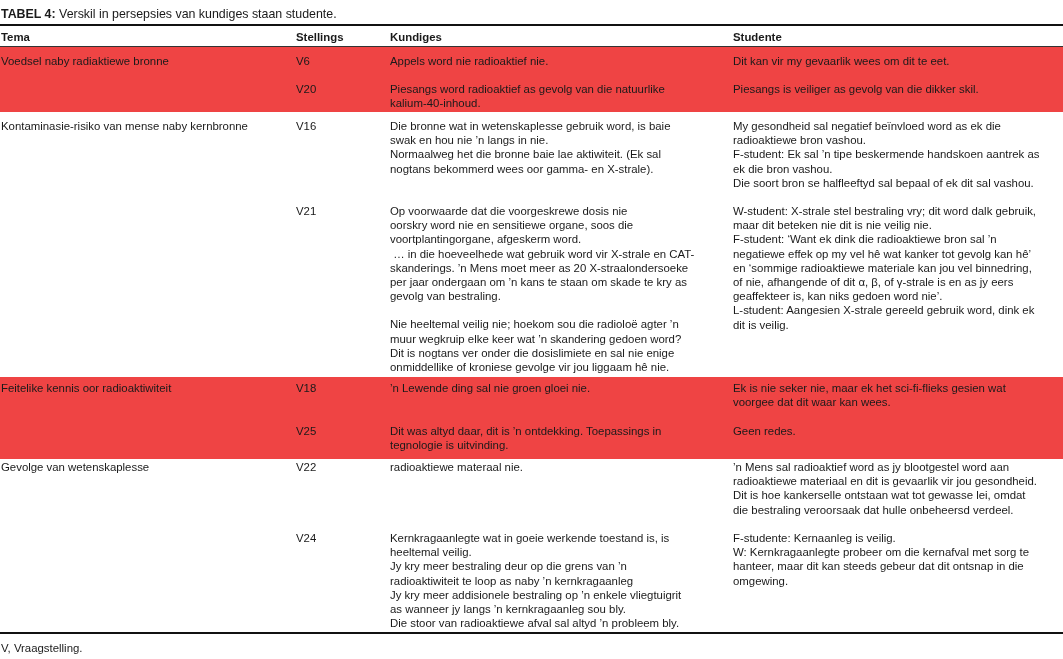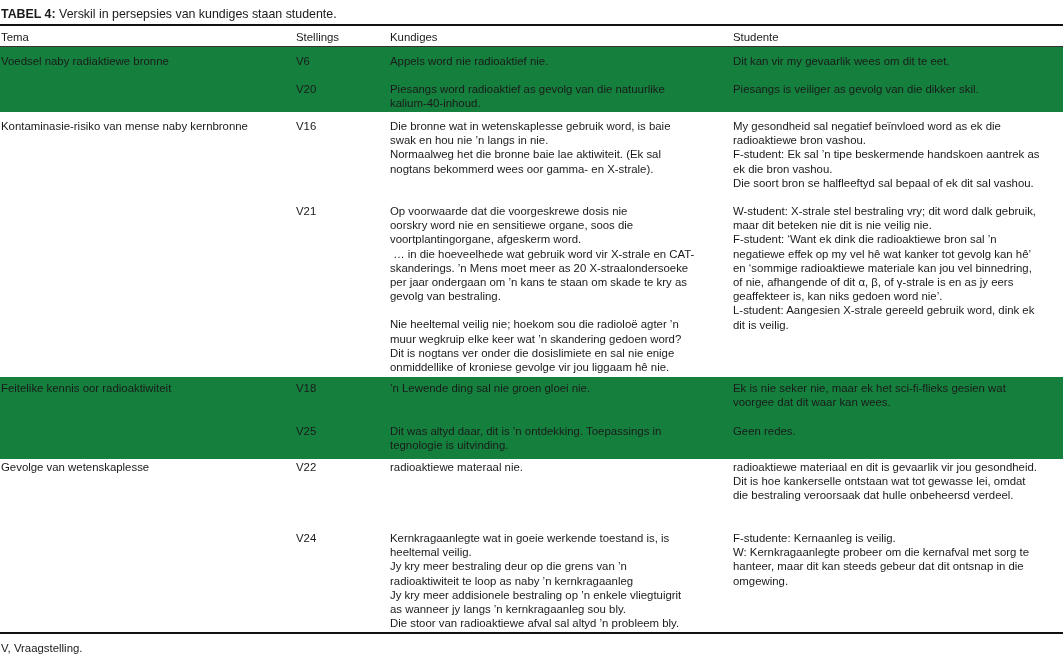--- a/index.html
+++ b/index.html
@@ -5,23 +5,23 @@
   html, body { margin: 0; padding: 0; background: #ffffff; }
   body {
     width: 1063px; height: 659px; overflow: hidden; position: relative;
     font-family: "Liberation Sans", sans-serif; font-size: 11.4px; color: #1a1a1a;
   }
   .caption { position: absolute; left: 1px; top: 6px; font-size: 12.4px; line-height: 16px; white-space: nowrap; }
   .caption b { font-weight: bold; }
   .rule-top { position: absolute; left: 0; width: 1063px; top: 24px; height: 2px; background: #111; }
   .header { position: absolute; left: 0; width: 1063px; top: 26px; height: 20px; }
   .rule-head { position: absolute; left: 0; width: 1063px; top: 46px; height: 1px; background: #333; }
-  .hcell { position: absolute; top: 4px; font-weight: normal; line-height: 14px; white-space: nowrap; text-align: center; }
+  .hcell { position: absolute; top: 4px; font-weight: bold; line-height: 14px; white-space: nowrap; text-align: center; }
   .group { position: absolute; left: 0; width: 1063px; }
-  .group.shaded { background: #15803d; }
+  .group.shaded { background: #ef4444; }
   .cell { position: absolute; line-height: 14.2px; }
   .tema { left: 1px; white-space: nowrap; }
   .stel { left: 296px; white-space: nowrap; }
   .kund { left: 390px; width: 330px; }
   .stud { left: 733px; width: 330px; }
   .line { display: block; white-space: nowrap; }
   .gap { display: block; height: 14px; }
   .rule-bottom { position: absolute; left: 0; width: 1063px; top: 632px; height: 2px; background: #111; }
   .footnote { position: absolute; left: 1px; top: 641px; line-height: 14px; white-space: nowrap; }
 </style>
@@ -123,20 +123,21 @@
   </div>
 </div>
 
 <div class="group" style="top:456px;height:176px">
   <div class="cell tema" style="top:4px">Gevolge van wetenskaplesse</div>
   <div class="cell stel" style="top:4px">V22</div>
   <div class="cell kund" style="top:4px">
     <span class="line">radioaktiewe materaal nie.</span>
   </div>
   <div class="cell stud" style="top:4px">
+    <span class="line">’n Mens sal radioaktief word as jy blootgestel word aan</span>
     <span class="line">radioaktiewe materiaal en dit is gevaarlik vir jou gesondheid.</span>
     <span class="line">Dit is hoe kankerselle ontstaan wat tot gewasse lei, omdat</span>
     <span class="line">die bestraling veroorsaak dat hulle onbeheersd verdeel.</span>
   </div>
   <div class="cell stel" style="top:75px">V24</div>
   <div class="cell kund" style="top:75px">
     <span class="line">Kernkragaanlegte wat in goeie werkende toestand is, is</span>
     <span class="line">heeltemal veilig.</span>
     <span class="line">Jy kry meer bestraling deur op die grens van ’n</span>
     <span class="line">radioaktiwiteit te loop as naby ’n kernkragaanleg</span>

